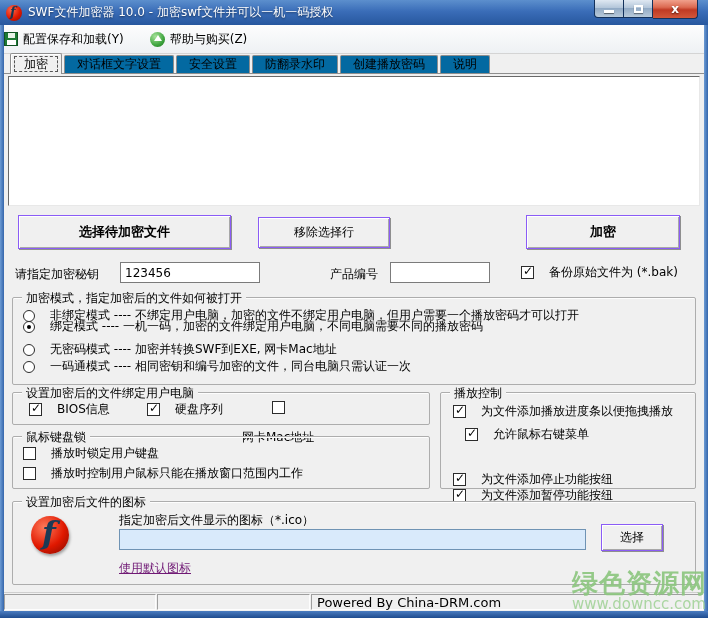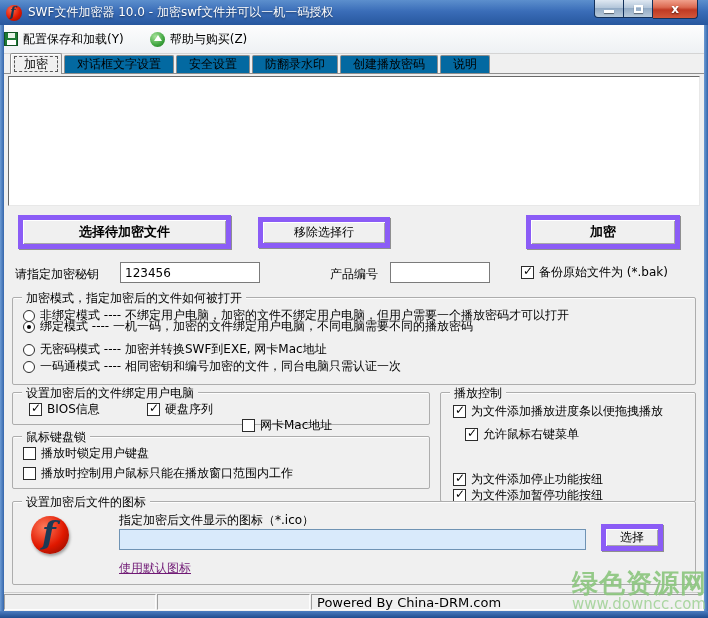--- a/index.html
+++ b/index.html
@@ -62,36 +62,36 @@
   .tab.active { height:21px; padding:0 13px; background:#f0f0f0; z-index:2;
     box-shadow:inset 1px 1px 0 #fff; margin-bottom:-1px; }
   .tab.active .focus { position:absolute; inset:2px 3px 2px 3px; border:1px dashed #555; pointer-events:none; }
 
   
   .listbox { position:absolute; left:8px; top:76px; width:692px; height:130px; background:#fff;
     border-top:1px solid #696969; border-left:1px solid #696969;
     border-bottom:1px solid #e8e8e8; border-right:1px solid #e8e8e8; }
 
   
-  .cbtn { position:absolute; background:#f0f0f0; border:5px solid #8b5cf6;
+  .cbtn { position:absolute; background:#f0f0f0; border:1px solid #8b5cf6;
     box-shadow:inset 1px 1px 0 #fff, inset -1px -1px 0 #a8a8a8, 1px 1px 0 #8f8f8f;
     display:flex; align-items:center; justify-content:center; cursor:default; font-size:13px; }
   .cbtn.bold { font-weight:bold; }
 
   
   .textbox { position:absolute; height:21px; background:#fff; border:1px solid #7b7b7b;
     font-family:inherit; font-size:12px; padding:0 4px; }
 
   
   .groupbox { position:absolute; border:1px solid #adadad; border-radius:2px;
     box-shadow:inset 0 1px 0 #fdfdfd; }
   .group-title { position:absolute; top:-8px; left:9px; background:#f0f0f0; padding:0 4px; white-space:nowrap; }
 
   
-  .cb, .rd { position:absolute; display:flex; align-items:center; gap:5px; white-space:nowrap; cursor:default; }
+  .cb, .rd { position:absolute; display:flex; align-items:center; gap:15px; white-space:nowrap; cursor:default; }
   .cb .box { width:13px; height:13px; background:#fff; border:1px solid #2b2b2b; position:relative; flex:0 0 auto; }
   .cb.checked .box::after { content:"✓"; position:absolute; left:1px; top:-3px; font-size:12px; font-weight:bold; color:#000; }
   .rd .circ { width:12px; height:12px; border-radius:50%; background:#fff; border:1px solid #2b2b2b; position:relative; flex:0 0 auto; }
   .rd.selected .circ::after { content:""; position:absolute; left:3px; top:3px; width:4px; height:4px; border-radius:50%; background:#000; }
 
   
   .flash-big { position:absolute; width:38px; height:38px; border-radius:50%;
     background:radial-gradient(circle at 35% 30%, #ff7a5a 0%, #e01800 55%, #7e0a00 100%);
     box-shadow:1px 2px 3px rgba(0,0,0,.35); }
   .flash-big::after { content:"f"; position:absolute; left:11px; top:-2px; color:#1b3a55;
@@ -209,39 +209,39 @@
   <div class="groupbox" style="left:12px; top:392px; width:418px; height:33px;">
     <span class="group-title">设置加密后的文件绑定用户电脑</span>
     <label class="cb checked" style="left:16px; top:8px;">
       <span class="box"></span>
       <span>BIOS信息</span>
     </label>
     <label class="cb checked" style="left:134px; top:8px;">
       <span class="box"></span>
       <span>硬盘序列</span>
     </label>
-    <label class="cb" style="left:229px; top:24px;">
+    <label class="cb" style="left:229px; top:8px;flex-direction:column;">
       <span class="box"></span>
       <span>网卡Mac地址</span>
     </label>
   </div>
 
   <div class="groupbox" style="left:12px; top:436px; width:418px; height:53px;">
     <span class="group-title">鼠标键盘锁</span>
     <label class="cb" style="left:10px; top:8px;">
       <span class="box"></span>
       <span>播放时锁定用户键盘</span>
     </label>
     <label class="cb" style="left:10px; top:28px;">
       <span class="box"></span>
       <span>播放时控制用户鼠标只能在播放窗口范围内工作</span>
     </label>
   </div>
 
-  <div class="groupbox" style="left:440px; top:392px; width:256px; height:110px;">
+  <div class="groupbox" style="left:440px; top:392px; width:256px; height:97px;">
     <span class="group-title">播放控制</span>
     <label class="cb checked" style="left:12px; top:10px;">
       <span class="box"></span>
       <span>为文件添加播放进度条以便拖拽播放</span>
     </label>
     <label class="cb checked" style="left:12px; top:33px;padding-left:12px;">
       <span class="box"></span>
       <span>允许鼠标右键菜单</span>
     </label>
     <label class="cb checked" style="left:12px; top:56px;margin-top:38px;">

